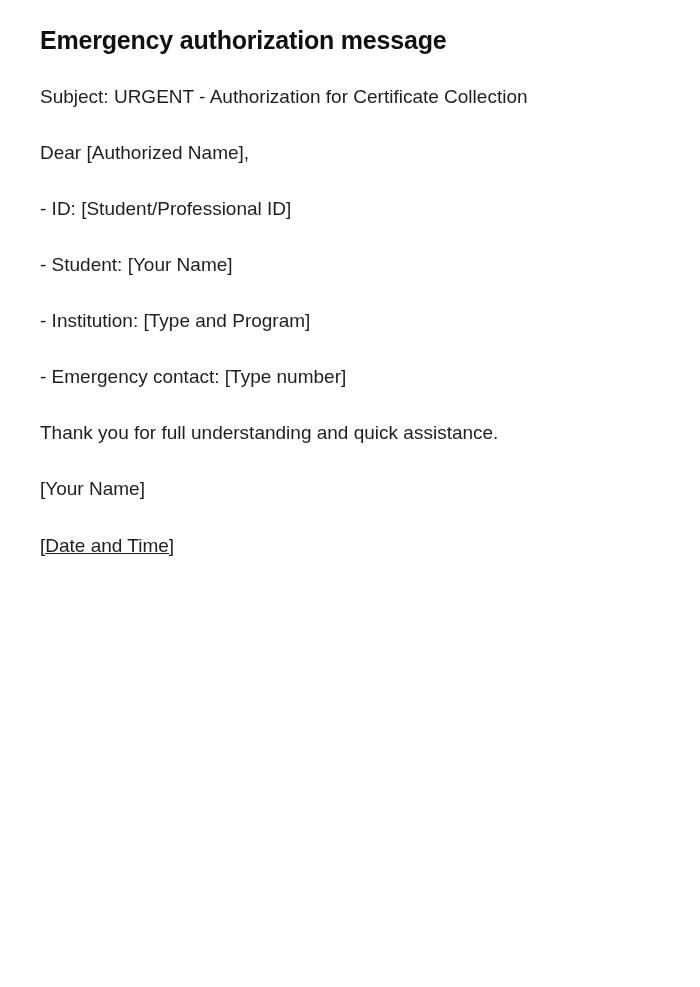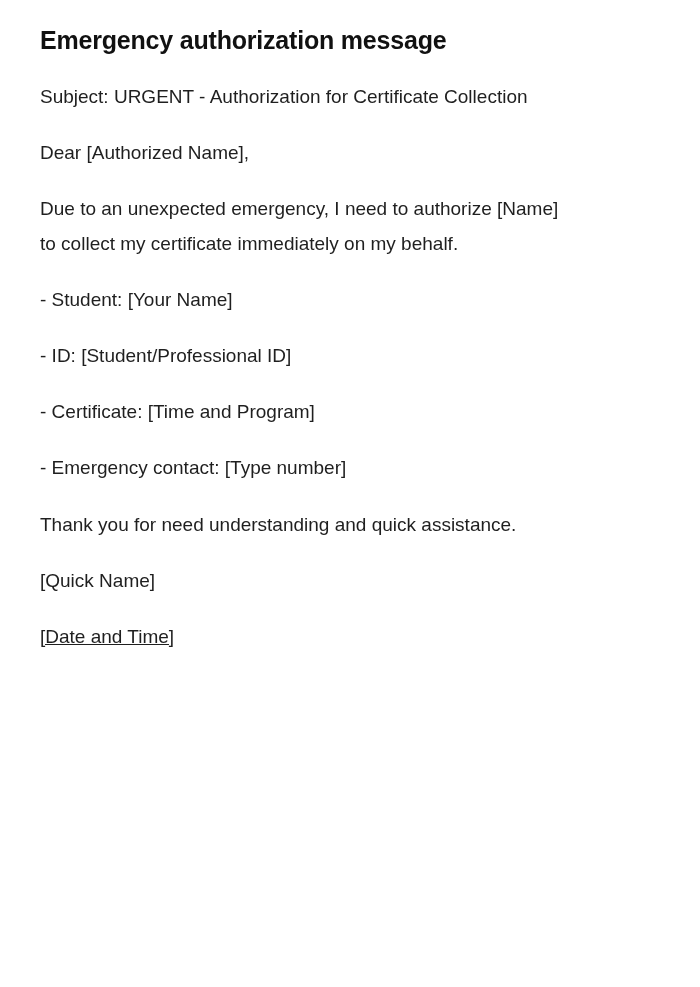--- a/index.html
+++ b/index.html
@@ -41,22 +41,21 @@
 </style>
 </head>
 <body>
 
 <div class="document">
 
   <h1 class="doc-title">Emergency authorization message</h1>
 
   <p class="para">Subject: URGENT - Authorization for Certificate Collection</p>
   <p class="para">Dear [Authorized Name],</p>
-  <p class="para">Due to an unexpected emergency, I need to authorize [Name] to collect my certificate immediately on my behalf.</p>
+  <p class="para">- ID: [Student/Professional ID]</p>
   <p class="para">- Student: [Your Name]</p>
-  <p class="para">- ID: [Student/Professional ID]</p>
-  <p class="para">- Certificate: [Time and Program]</p>
+  <p class="para">- Institution: [Type and Program]</p>
   <p class="para">- Emergency contact: [Type number]</p>
-  <p class="para">Thank you for need understanding and quick assistance.</p>
-  <p class="para">[Quick Name]</p>
+  <p class="para">Thank you for full understanding and quick assistance.</p>
+  <p class="para">[Your Name]</p>
   <p class="para">[Date and Time]</p>
 
 </div>
 
 </body></html>

